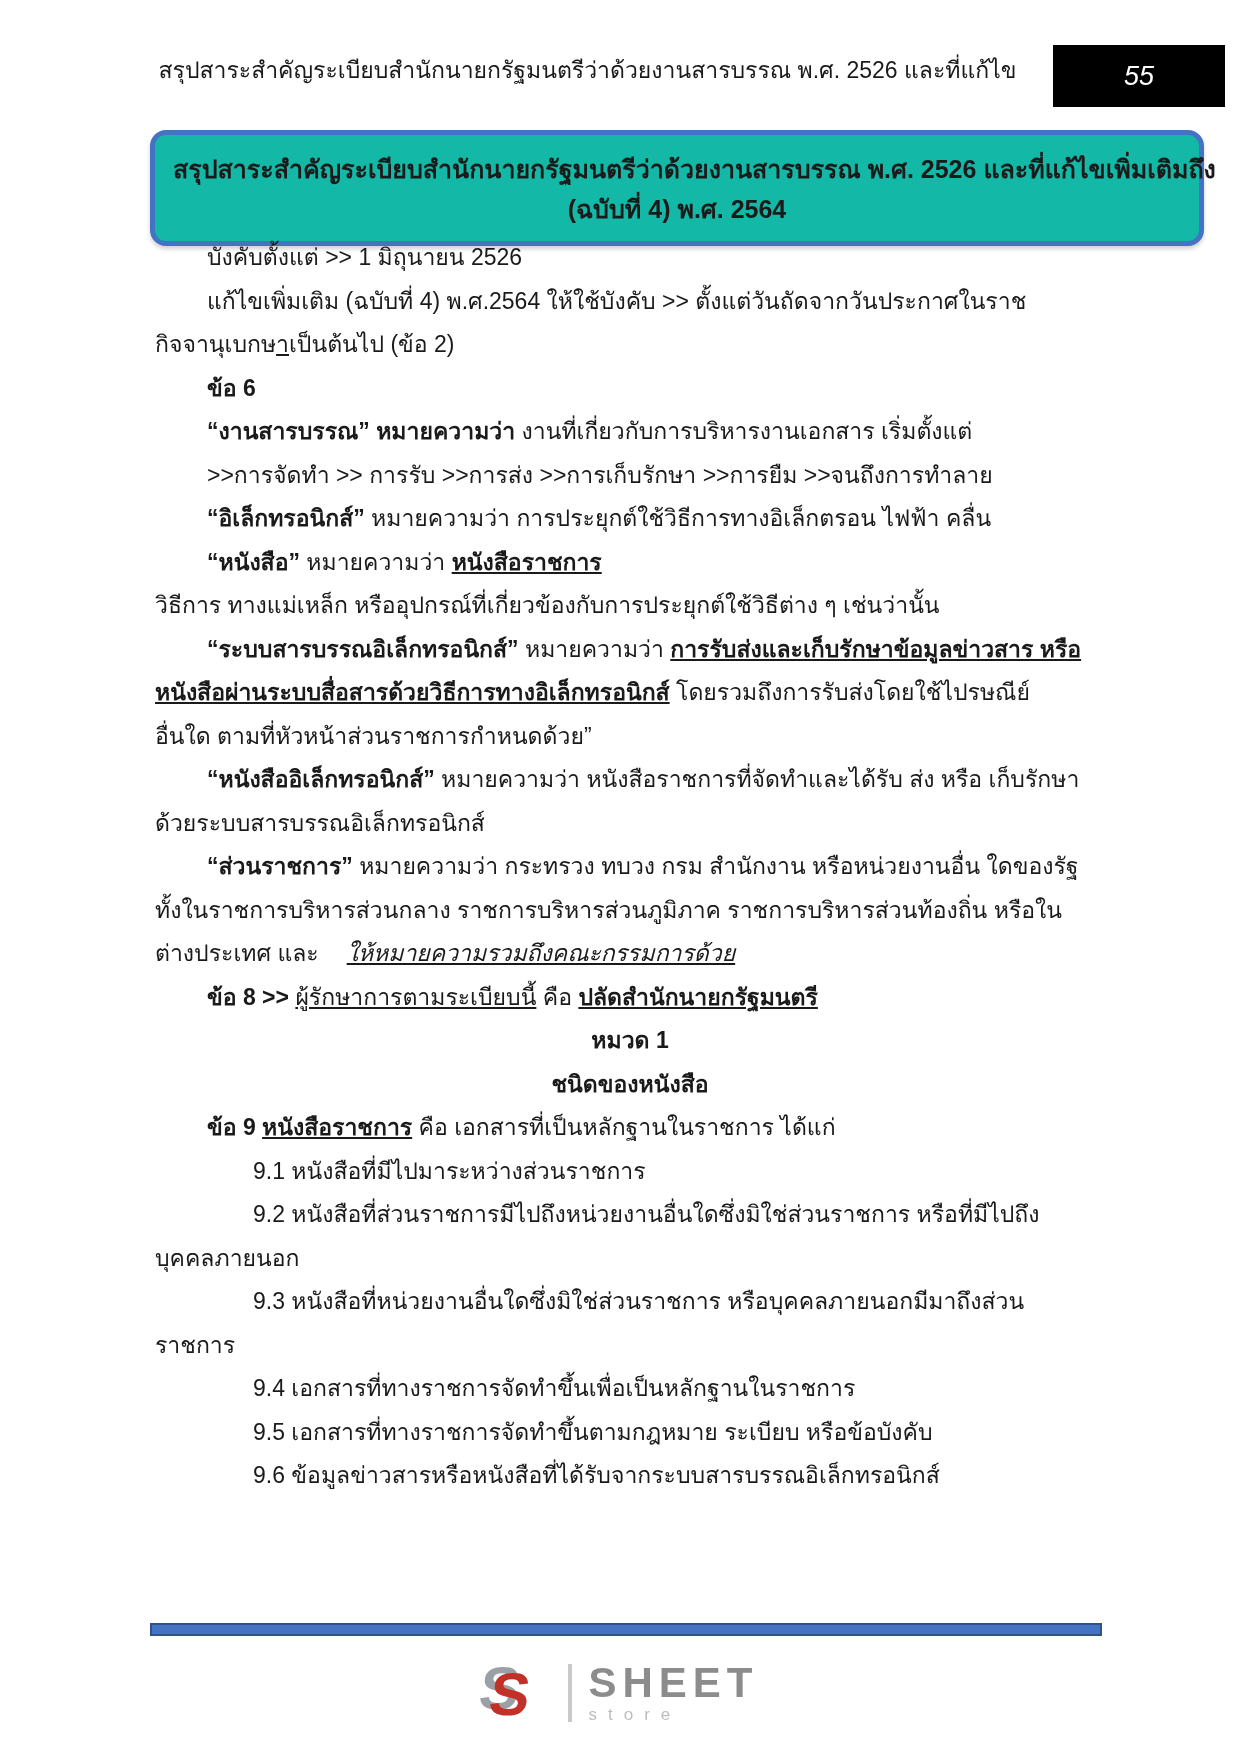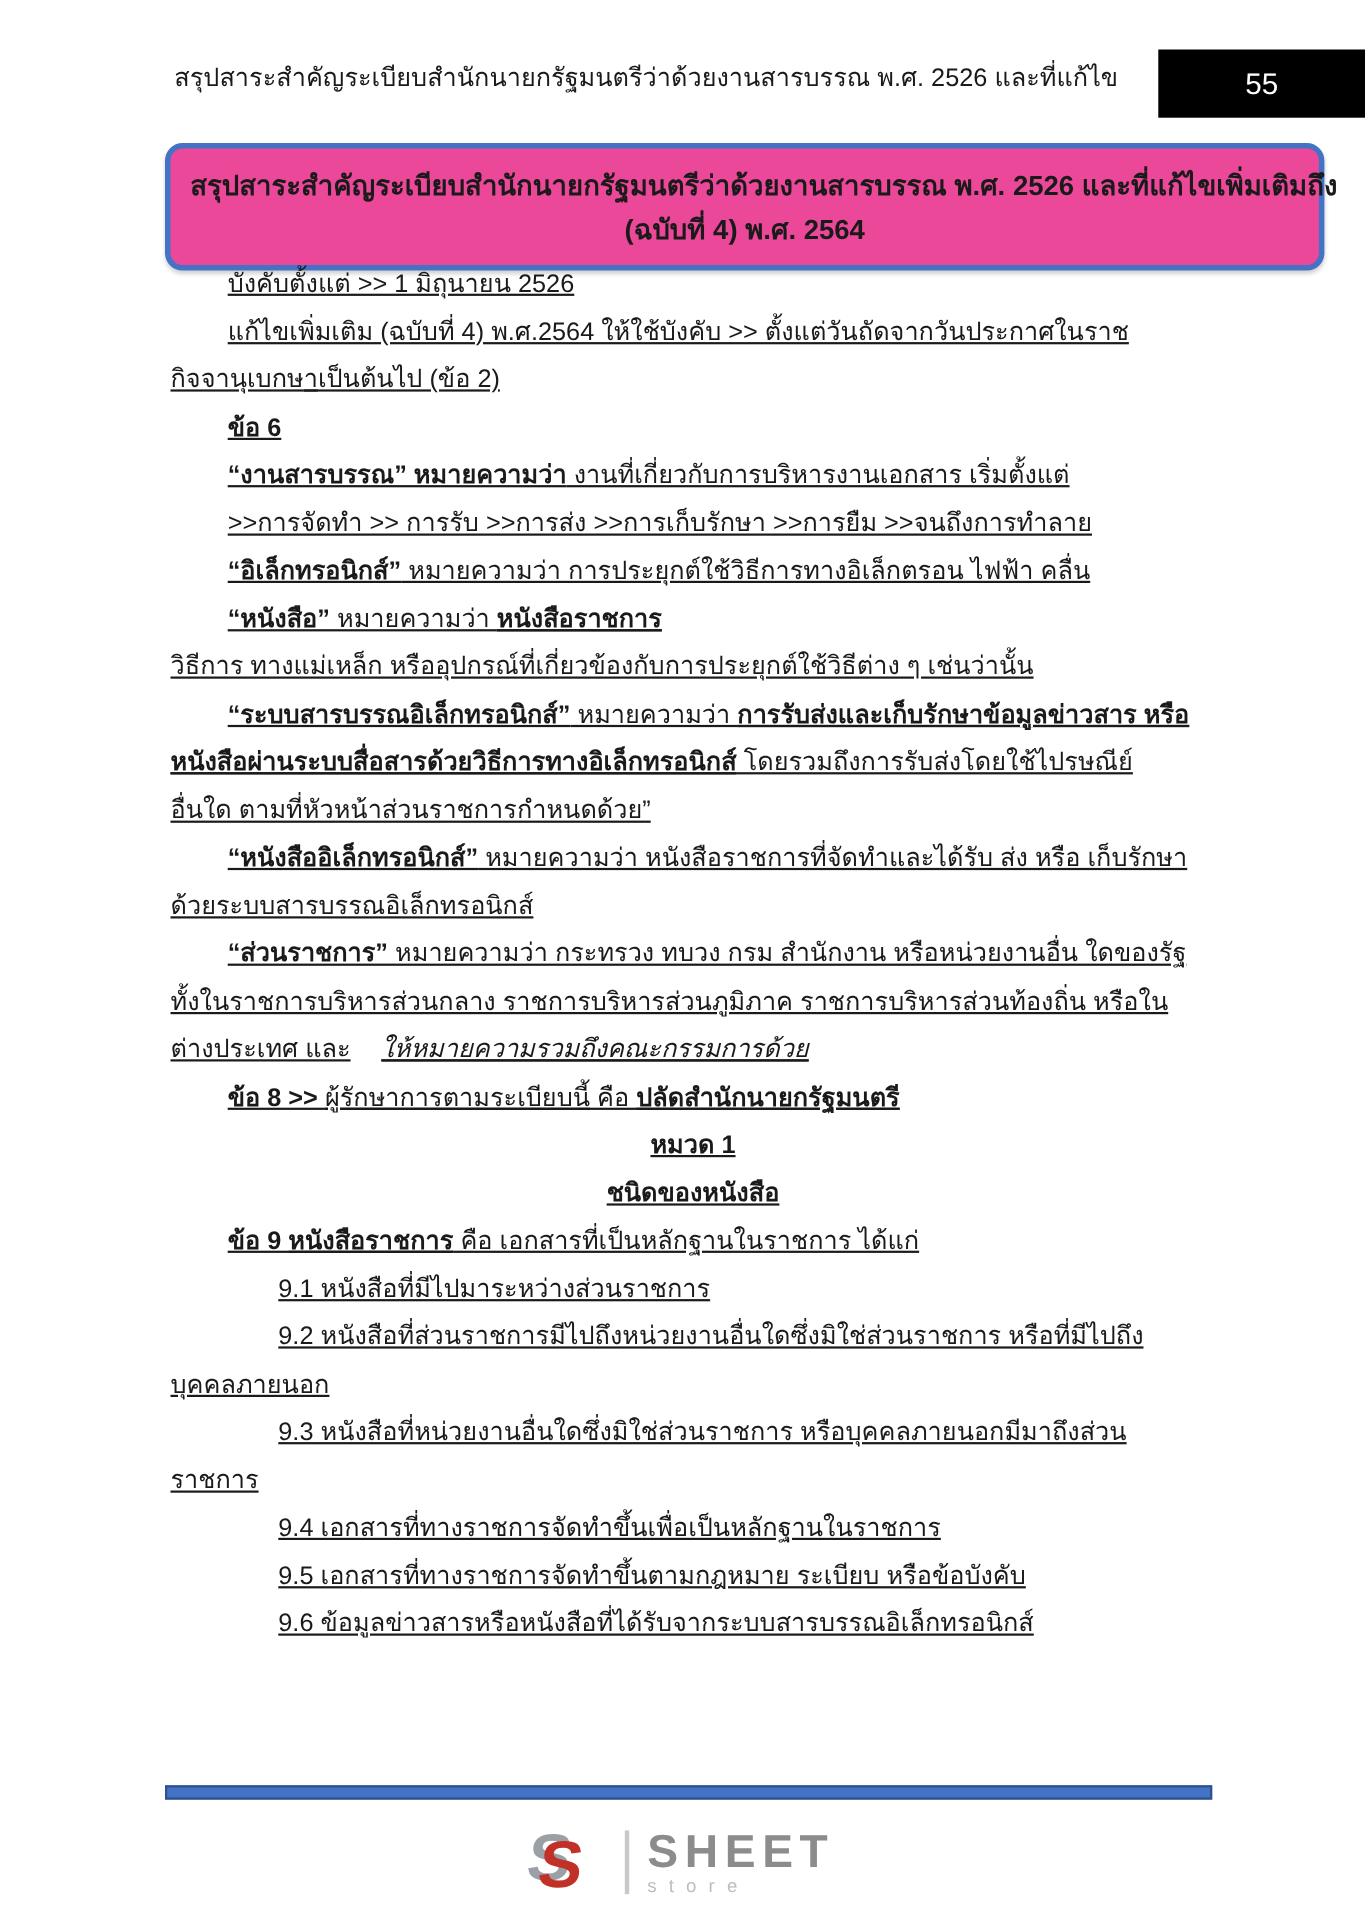--- a/index.html
+++ b/index.html
@@ -14,35 +14,36 @@
   html,body{margin:0;padding:0;}
   body{
     width:1241px;height:1755px;position:relative;background:#ffffff;
     font-family:"Liberation Sans", sans-serif;color:#1a1a1a;overflow:hidden;
   }
   .page-header{
     position:absolute;top:52px;left:135px;width:905px;
     text-align:center;font-size:23px;white-space:nowrap;
   }
   .page-number{
-    position:absolute;top:45px;left:1053px;width:188px;height:62px;
+    position:absolute;top:45px;left:1053px;width:172px;height:62px;
     background:var(--pagebox-bg);color:#fff;display:flex;align-items:center;justify-content:center;
     font-size:27px;
+    font-style:italic;
   }
   .title-box{
     position:absolute;top:130px;left:150px;width:1054px;
-    border:5px solid var(--accent);border-radius:16px;background:#ec4899;
+    border:5px solid var(--accent);border-radius:16px;background:#14b8a6;
     padding:14px 18px 12px;text-align:center;font-weight:bold;font-size:25px;
     box-shadow:0 3px 4px rgba(0,0,0,0.18);
   }
   .title-box .tline{line-height:40px;white-space:nowrap;}
   .doc-body{
     position:absolute;top:236px;left:155px;width:950px;font-size:23px;
   }
-  .line{height:43.5px;line-height:43.5px;white-space:nowrap;text-decoration:underline;}
+  .line{height:43.5px;line-height:43.5px;white-space:nowrap;}
   .indent-para{padding-left:52px;}
   .indent-sub{padding-left:98px;}
   .align-center{text-align:center;}
   .b{font-weight:bold;}
   .u{text-decoration:underline;}
   .i{font-style:italic;margin-left:28px;}
   .footer-bar{
     position:absolute;top:1623px;left:150px;width:952px;height:13px;
     background:var(--accent);border:2px solid var(--bar-border);
   }

